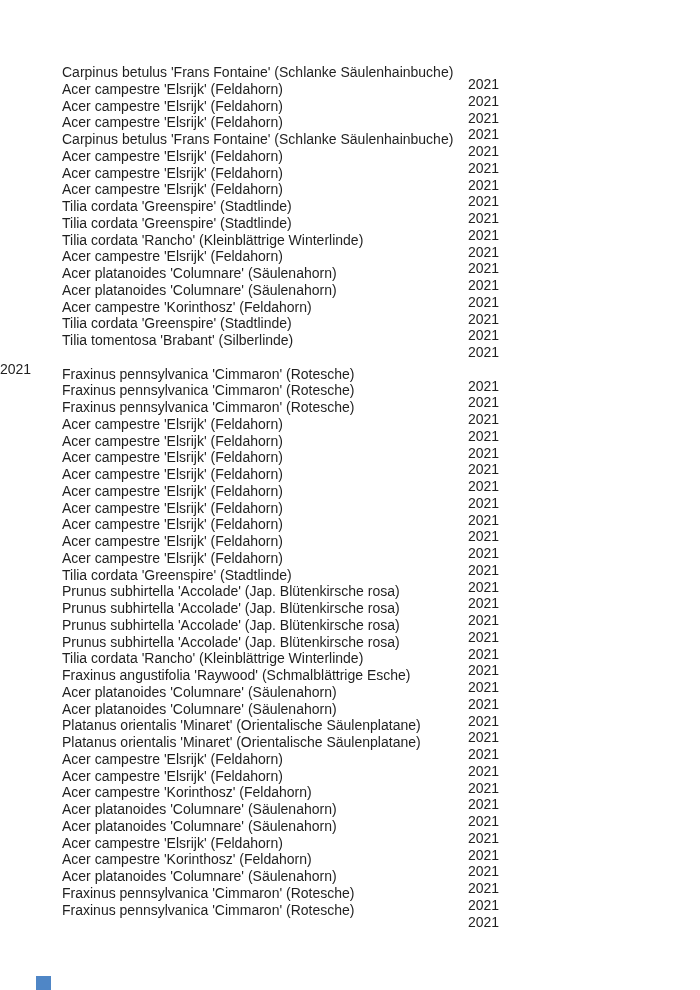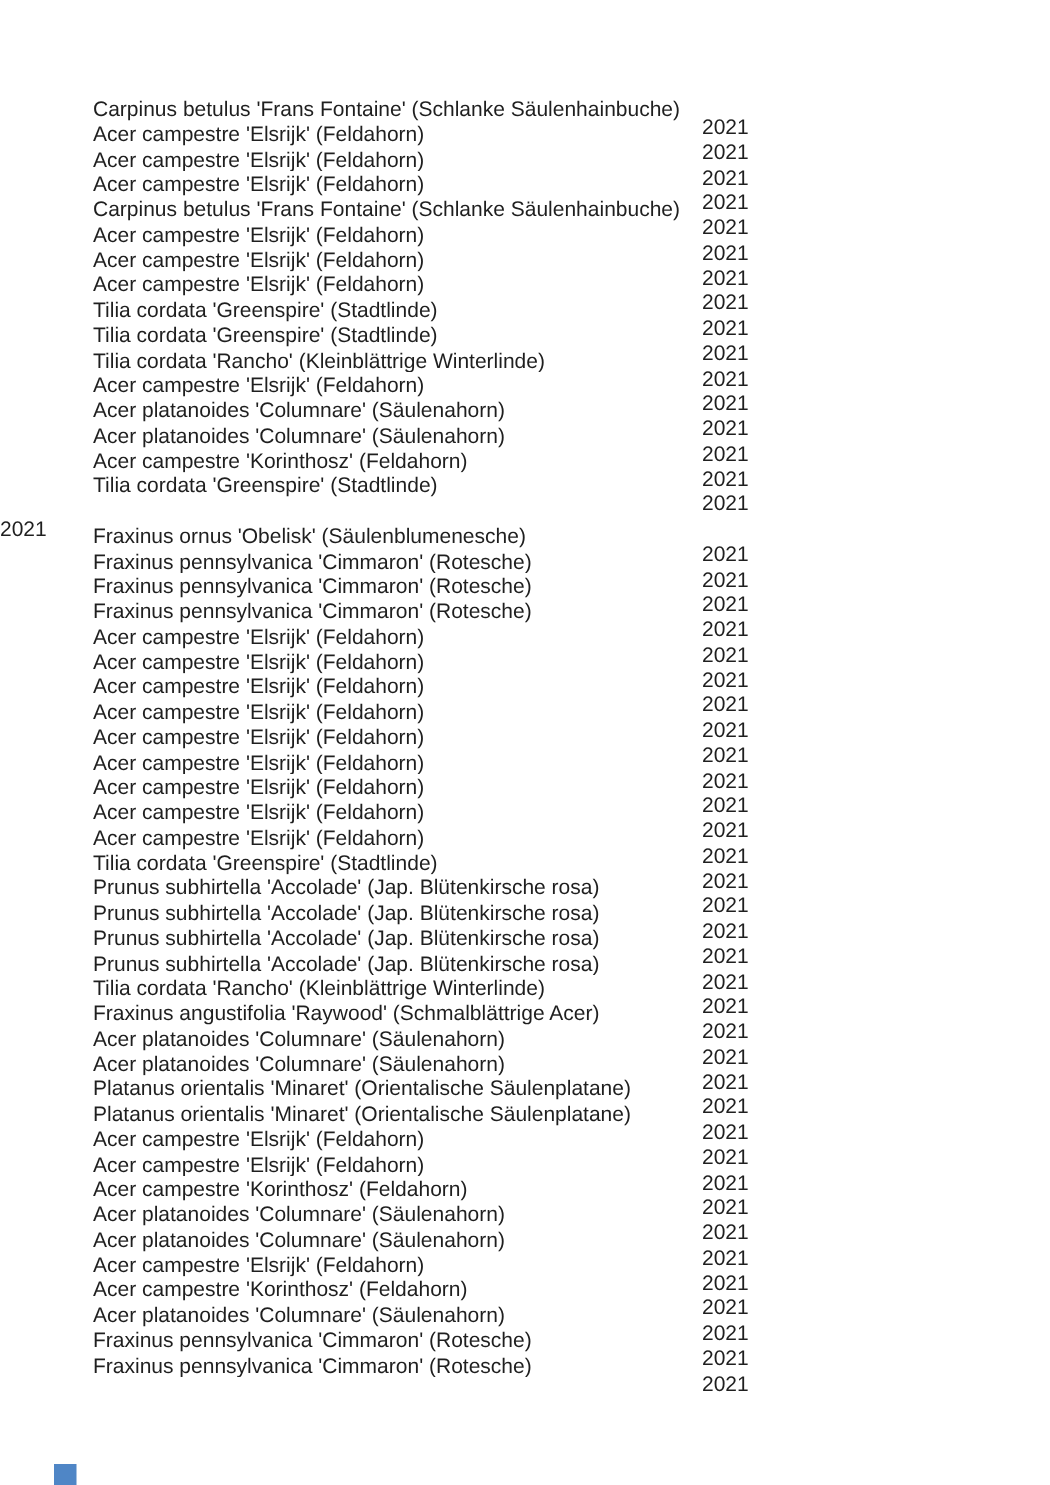--- a/index.html
+++ b/index.html
@@ -123,25 +123,25 @@
     <span class="name">Acer campestre 'Korinthosz' (Feldahorn)</span>
     <span class="year">2021</span>
   </div>
 
   <div class="row">
     <span class="name">Tilia cordata 'Greenspire' (Stadtlinde)</span>
     <span class="year">2021</span>
   </div>
 
   <div class="row">
-    <span class="year">2021</span>
-  </div>
-
-  <div class="row">
-    <span class="name">Fraxinus ornus 'Obelisk' (Säulenblumenesche)</span>
+    <span class="name">Tilia tomentosa 'Brabant' (Silberlinde)</span>
+    <span class="year">2021</span>
+  </div>
+
+  <div class="row">
     <span class="year">2021</span>
   </div>
 
   <div class="row">
     <span class="name">Fraxinus pennsylvanica 'Cimmaron' (Rotesche)</span>
     <span class="year">2021</span>
   </div>
 
   <div class="row">
     <span class="name">Fraxinus pennsylvanica 'Cimmaron' (Rotesche)</span>
@@ -222,21 +222,21 @@
     <span class="name">Prunus subhirtella 'Accolade' (Jap. Blütenkirsche rosa)</span>
     <span class="year">2021</span>
   </div>
 
   <div class="row">
     <span class="name">Tilia cordata 'Rancho' (Kleinblättrige Winterlinde)</span>
     <span class="year">2021</span>
   </div>
 
   <div class="row">
-    <span class="name">Fraxinus angustifolia 'Raywood' (Schmalblättrige Acer)</span>
+    <span class="name">Fraxinus angustifolia 'Raywood' (Schmalblättrige Esche)</span>
     <span class="year">2021</span>
   </div>
 
   <div class="row">
     <span class="name">Acer platanoides 'Columnare' (Säulenahorn)</span>
     <span class="year">2021</span>
   </div>
 
   <div class="row">
     <span class="name">Acer platanoides 'Columnare' (Säulenahorn)</span>

